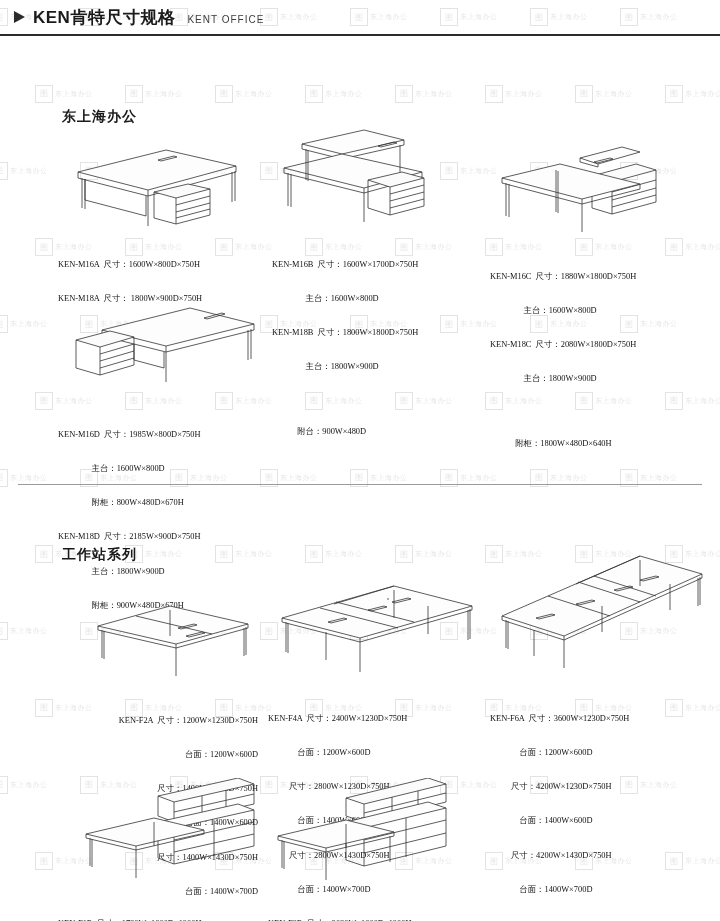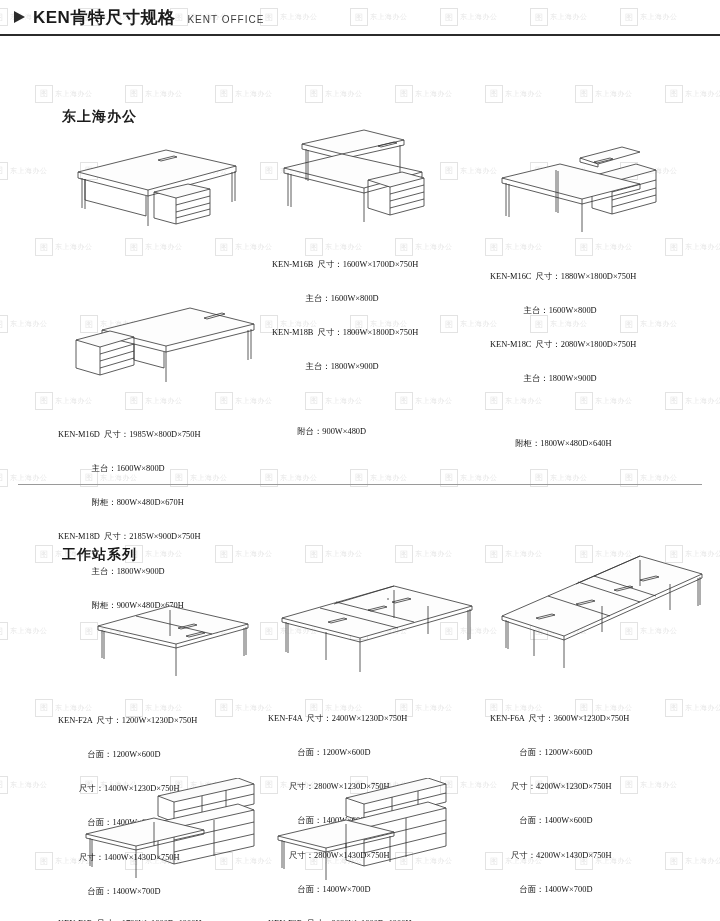--- a/index.html
+++ b/index.html
@@ -547,20 +547,24 @@
             <line x1="118" y1="71" x2="152" y2="62"></line>
             <line x1="118" y1="78" x2="152" y2="69"></line>
             <line x1="118" y1="84" x2="152" y2="75"></line>
 
             <polyline points="27,45 27,66 88,82 88,62"></polyline>
 
             <polygon points="100,26 116,22 119,23 103,27"></polygon>
           </g>
         </svg>
       </div>
+      <div class="spec" style="margin-top:2px;">
+        <span class="row">KEN-M16A  尺寸：1600W×800D×750H</span>
+        <span class="row">KEN-M18A  尺寸： 1800W×900D×750H</span>
+      </div>
     </div>
 
     <div class="item" style="left:272px;top:86px;width:200px;">
       <div class="figure">
         <svg width="200" height="112" viewBox="0 0 200 112">
           <g fill="none" stroke="#333" stroke-width="0.8">
 
             <polygon points="30,22 92,8 132,18 70,32" fill="#fdfdfd"></polygon>
             <polyline points="30,22 30,27 70,37 70,32"></polyline>
             <polyline points="70,37 132,23 132,18"></polyline>
@@ -671,21 +675,21 @@
         <span class="row">                附柜：900W×480D×670H</span>
       </div>
     </div>
   </div>
 
   <div class="divider" style="top:484px;"></div>
 
   <div class="section">
     <div class="section-title" style="position:absolute;left:62px;top:510px;">工作站系列</div>
 
-    <div class="item" style="left:58px;top:544px;width:200px;">
+    <div class="item" style="left:58px;top:544px;width:200px;text-align:right;">
       <div class="figure">
         <svg width="200" height="110" viewBox="0 0 200 110">
           <g fill="none" stroke="#333" stroke-width="0.8">
             <polygon points="40,46 112,26 190,44 118,64" fill="#fdfdfd"></polygon>
             <polyline points="40,46 40,50 118,68 118,64"></polyline>
             <polyline points="118,68 190,48 190,44"></polyline>
 
             <line x1="78" y1="36" x2="154" y2="54"></line>
 
             <line x1="44" y1="50" x2="44" y2="78"></line>

